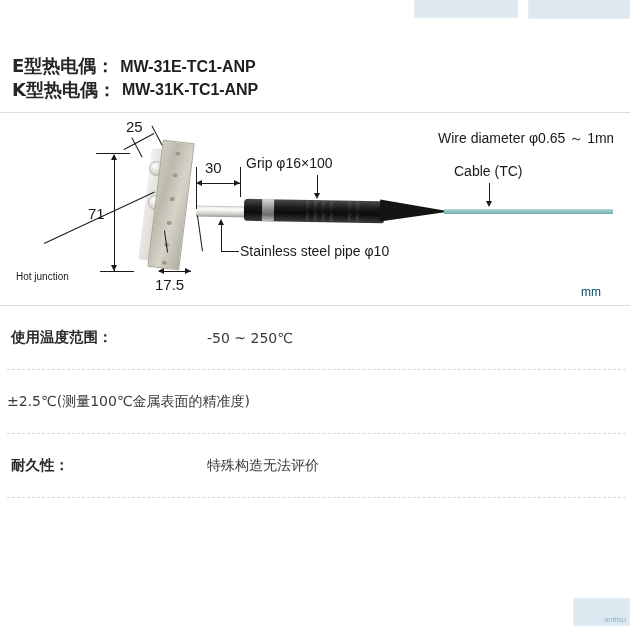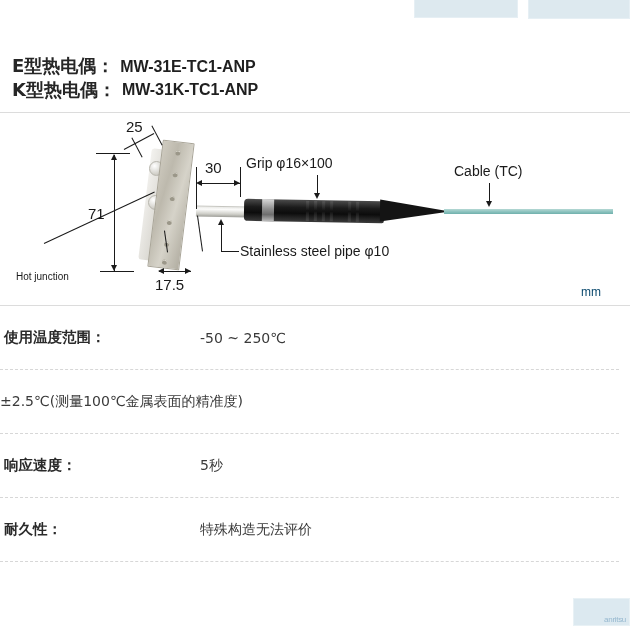--- a/index.html
+++ b/index.html
@@ -207,21 +207,21 @@
   .mm-label {
     position: absolute;
     right: 12px; bottom: 6px;
     font-size: 12px;
     color: #0c4a6e;
   }
 
   
   .specs {
     position: absolute;
-    left: 0; top: 306px;
+    left: 7px; top: 306px;
     width: 619px;
   }
   .spec-row {
     position: relative;
     height: 64px;
     display: flex;
     align-items: center;
     border-bottom: 1px dashed #d7d7d7;
   }
   .spec-row:last-child { border-bottom: 1px dashed #d7d7d7; }
@@ -346,41 +346,38 @@
   <div class="dlabel" style="left:240px; top:130px; font-size:14px;">Stainless steel pipe φ10</div>
 
   <div class="dlabel" style="left:246px; top:42px; font-size:14px;">Grip φ16×100</div>
   <div class="dline v" style="left:317px; top:62px; height:22px;"></div>
   <div class="arrow down" style="left:314px; top:80px;"></div>
 
   <div class="dlabel" style="left:454px; top:50px; font-size:14px;">Cable (TC)</div>
   <div class="dline v" style="left:489px; top:70px; height:22px;"></div>
   <div class="arrow down" style="left:486px; top:88px;"></div>
 
+  <div class="dlabel" style="left:438px; top:17px; font-size:14px;">Wire diameter φ0.65 ～ 1mm</div>
 
   <div class="mm-label">mm</div>
 </div>
 
 <div class="rule-solid diagram-rule"></div>
 
 <div class="specs">
 
   <div class="spec-row">
     <div class="spec-key">使用温度范围：</div>
     <div class="spec-val">-50 ~ 250℃</div>
   </div>
 
   <div class="spec-row">
     <div class="spec-val">±2.5℃(测量100℃金属表面的精准度)</div>
   </div>
 
-  <div class="spec-row">
-    <div class="spec-key">响应速度：</div>
-    <div class="spec-val">5秒</div>
-  </div>
 
   <div class="spec-row">
     <div class="spec-key">耐久性：</div>
     <div class="spec-val">特殊构造无法评价</div>
   </div>
 
 </div>
 
 <div class="bottom-box">
   <span class="faint">anritsu</span>

